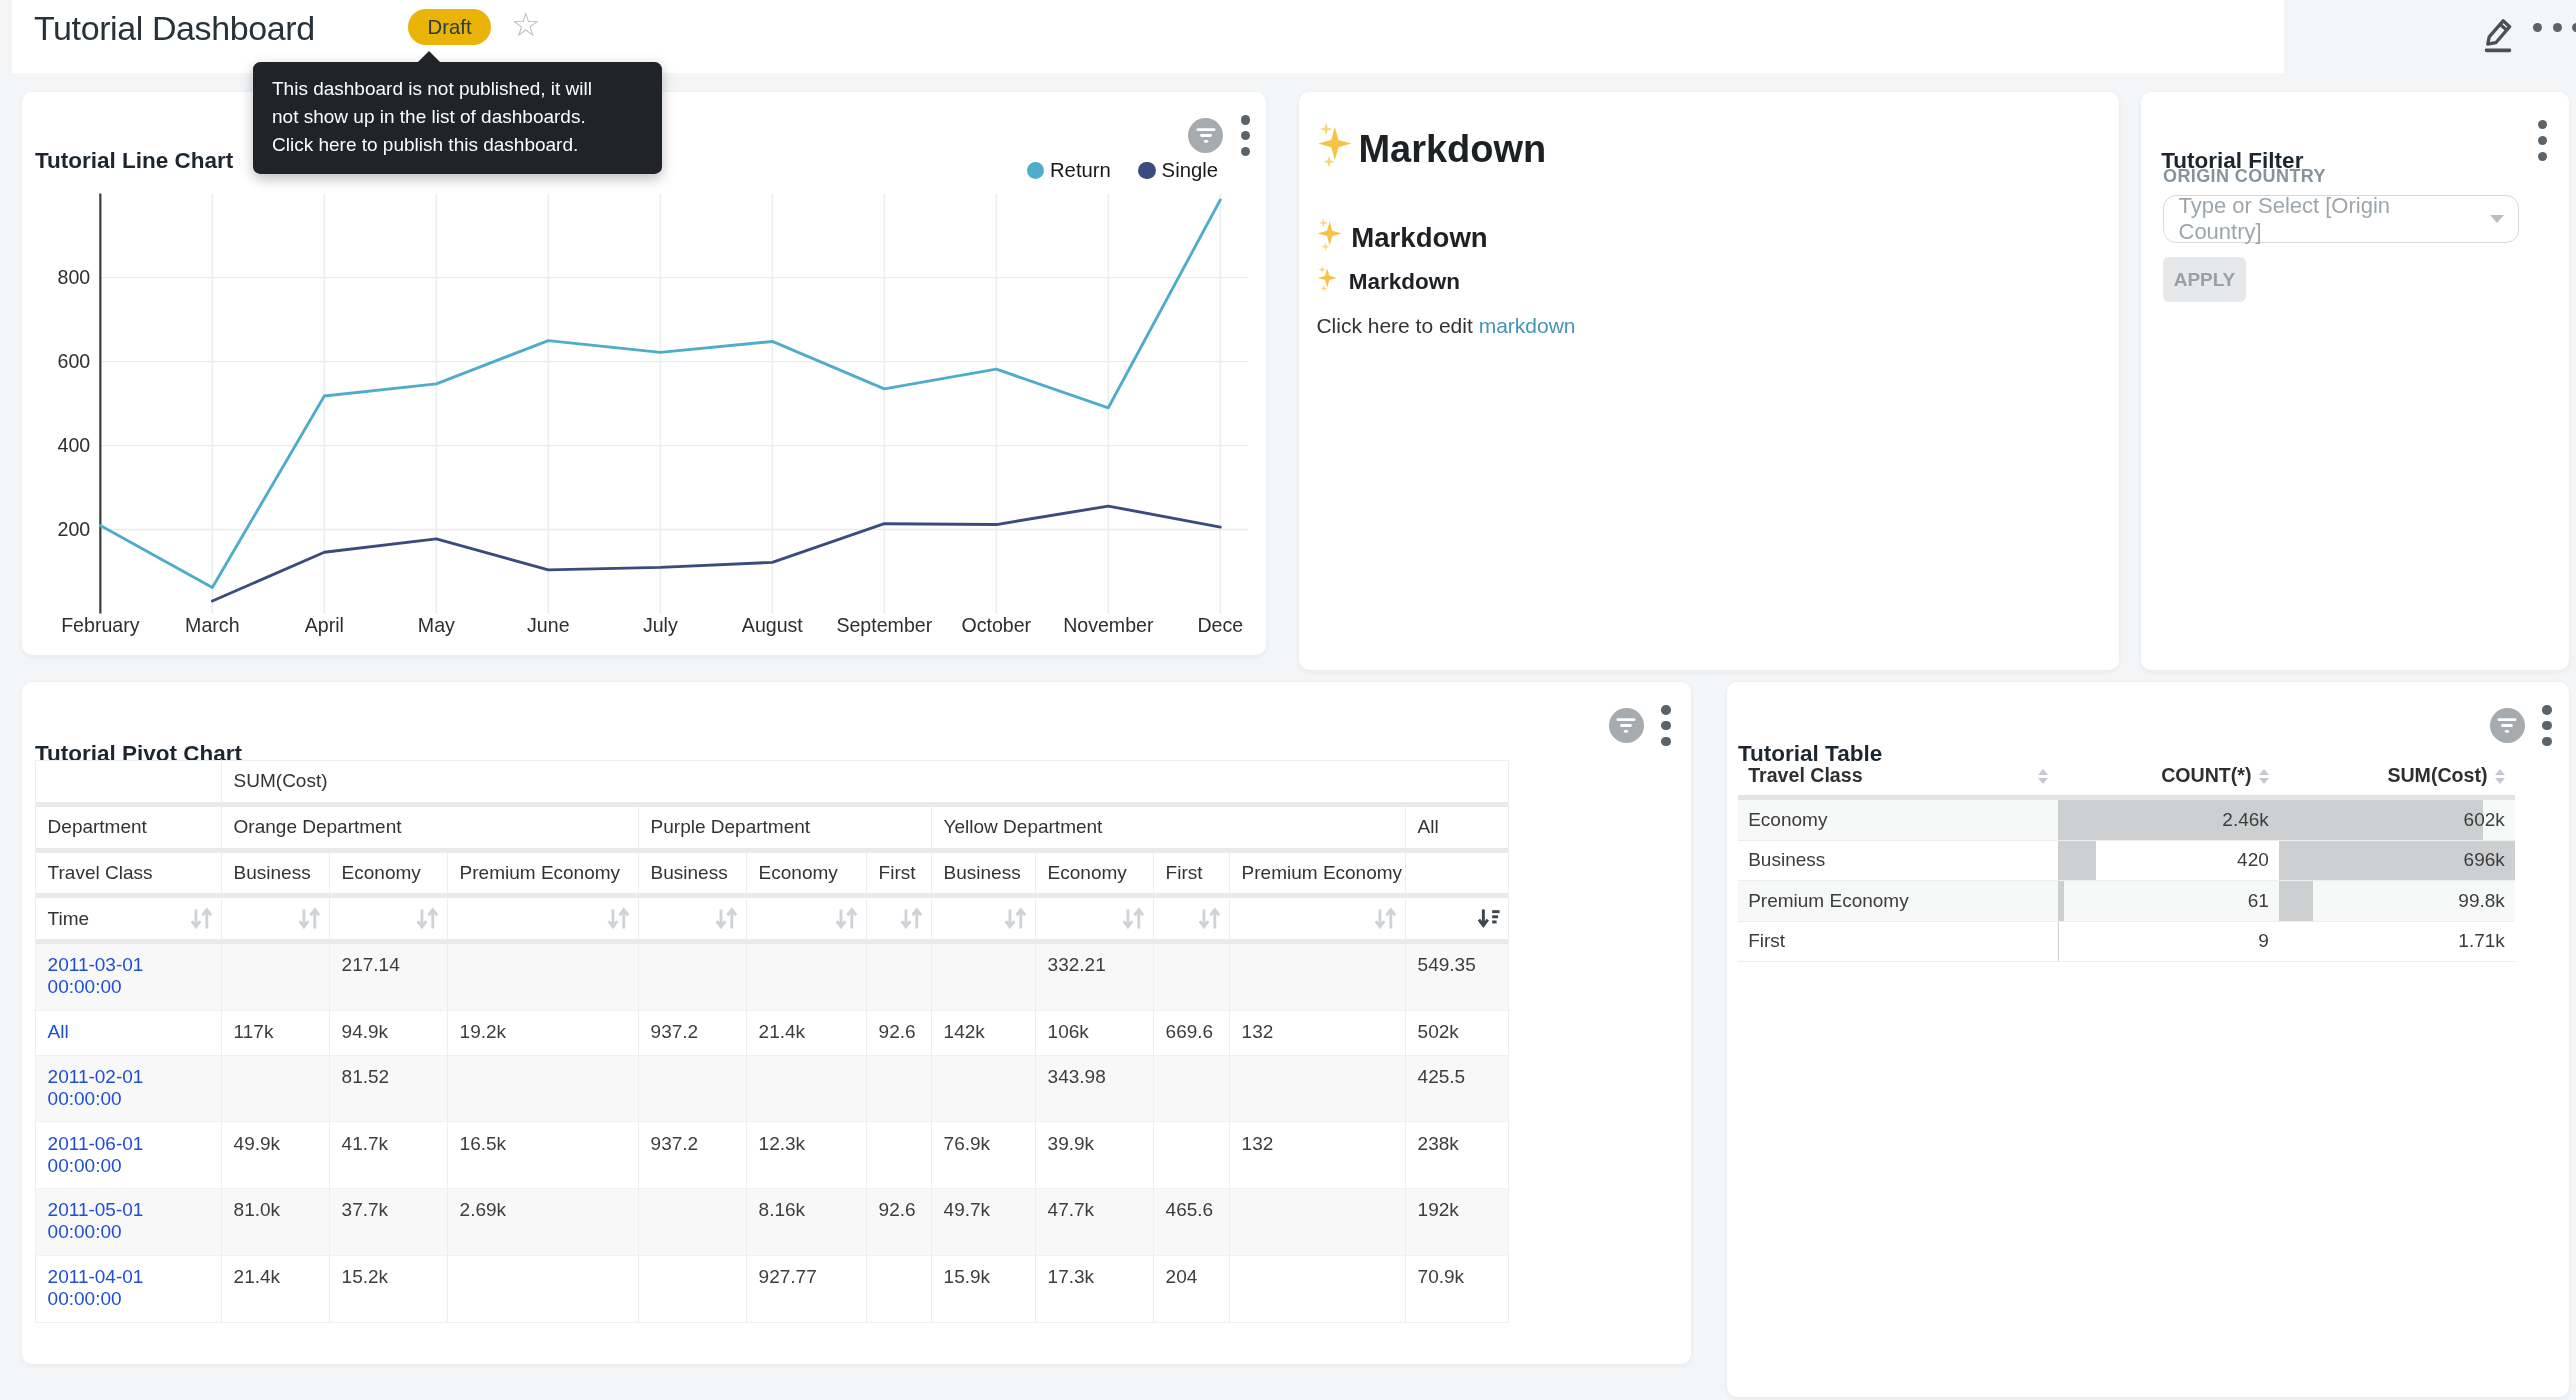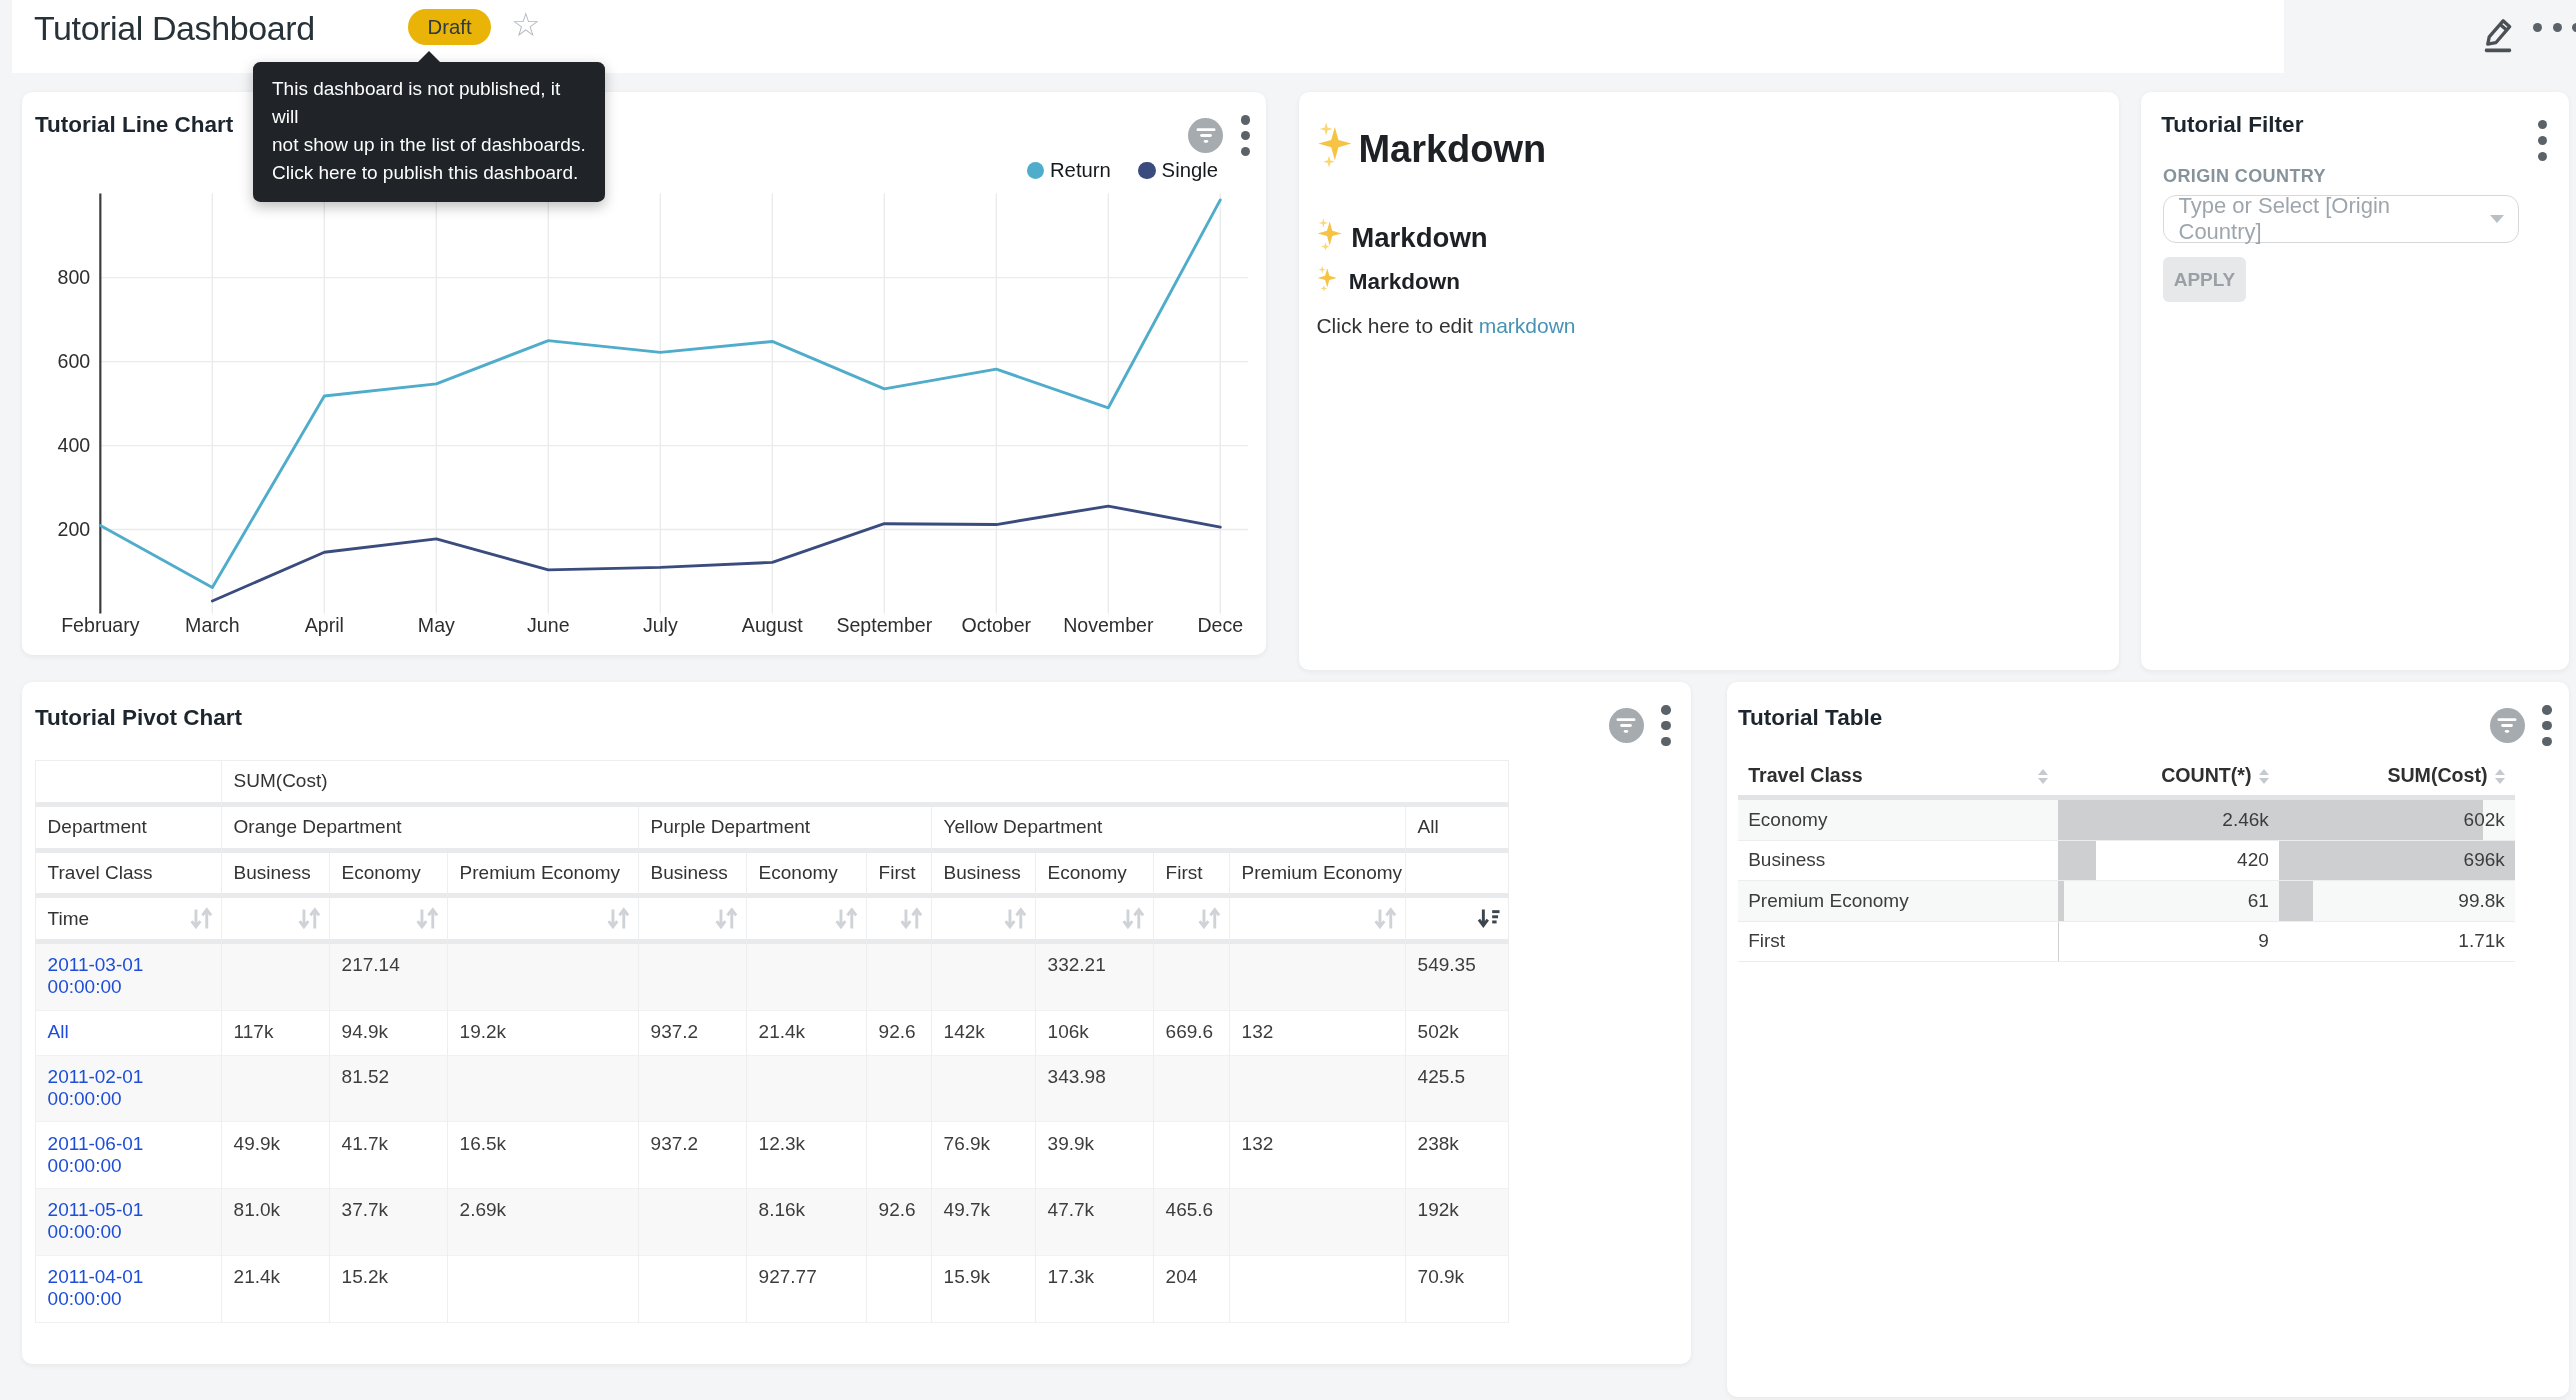--- a/index.html
+++ b/index.html
@@ -17,38 +17,38 @@
     position:absolute; left:396px; top:9.4px; height:36px; padding:0 19.6px;
     background:#eab308; border-radius:19.6px; display:flex; align-items:center;
     font-size:20.3px; color:#2d3b41;
   }
   .star-icon { position:absolute; left:499px; top:2.9px; font-size:33px; color:#b3b9c0; line-height:44px; }
   .edit-icon { position:absolute; left:2467px; top:11.6px; width:38px; height:41px; }
   .more-h-icon { position:absolute; left:2521px; top:23px; display:flex; gap:10.2px; }
   .more-h-icon i, .kebab i { width:9.4px; height:9.4px; border-radius:50%; background:#5b6268; display:block; }
   
   .tooltip {
-    position:absolute; left:253px; top:62px; width:352px; z-index:60;
+    position:absolute; left:253px; top:62px; width:409px; z-index:60;
     background:#202429; color:#fdfdfd; border-radius:7.3px;
     padding:13px 19px 14.5px; font-size:19px; line-height:28px;
     box-shadow:0 4.4px 13px rgba(0,0,0,.25);
   }
   .tooltip::before {
     content:""; position:absolute; top:-11px; left:165px;
     border-left:11.6px solid transparent; border-right:11.6px solid transparent;
     border-bottom:11.6px solid #202429;
   }
   
   .card { position:absolute; background:#fff; border-radius:10.2px; box-shadow:0 1.5px 5.8px rgba(20,30,40,.06); }
   #card-line   { left:22px;   top:92px; width:1244px; height:563px; }
   #card-md     { left:1299px; top:92px; width:820px; height:578px; }
   #card-filter { left:2141px; top:92px; width:428px;  height:578px; }
   #card-pivot  { left:22px;   top:682px; width:1669px; height:682px; }
   #card-table  { left:1727px; top:682px; width:842px; height:715px; }
-  .card-title { position:absolute; font-size:22.5px; font-weight:600; color:#1d262e; }
+  .card-title { position:absolute; font-size:22.5px; font-weight:600; color:#1d262e;margin-top:36px; }
   .card-icons { position:absolute; display:flex; align-items:center; gap:14.5px; }
   .badge-circle { width:35px; height:35px; border-radius:50%; background:#a6abaf; display:flex; align-items:center; justify-content:center; }
   .kebab { display:flex; flex-direction:column; gap:6.5px; padding:2.9px; }
   
   #line-svg { position:absolute; left:0; top:0; }
   #line-legend { position:absolute; top:67px; right:48px; display:flex; gap:27.6px; align-items:center; }
   .legend-item { display:flex; align-items:center; gap:5.8px; font-size:20.3px; color:#16191c; }
   .legend-dot { width:17.4px; height:17.4px; border-radius:50%; }
   
   .md-h1 { position:absolute; left:17.4px; top:29px;  font-size:38px; font-weight:700; color:#1d2125; display:flex; align-items:center; }

